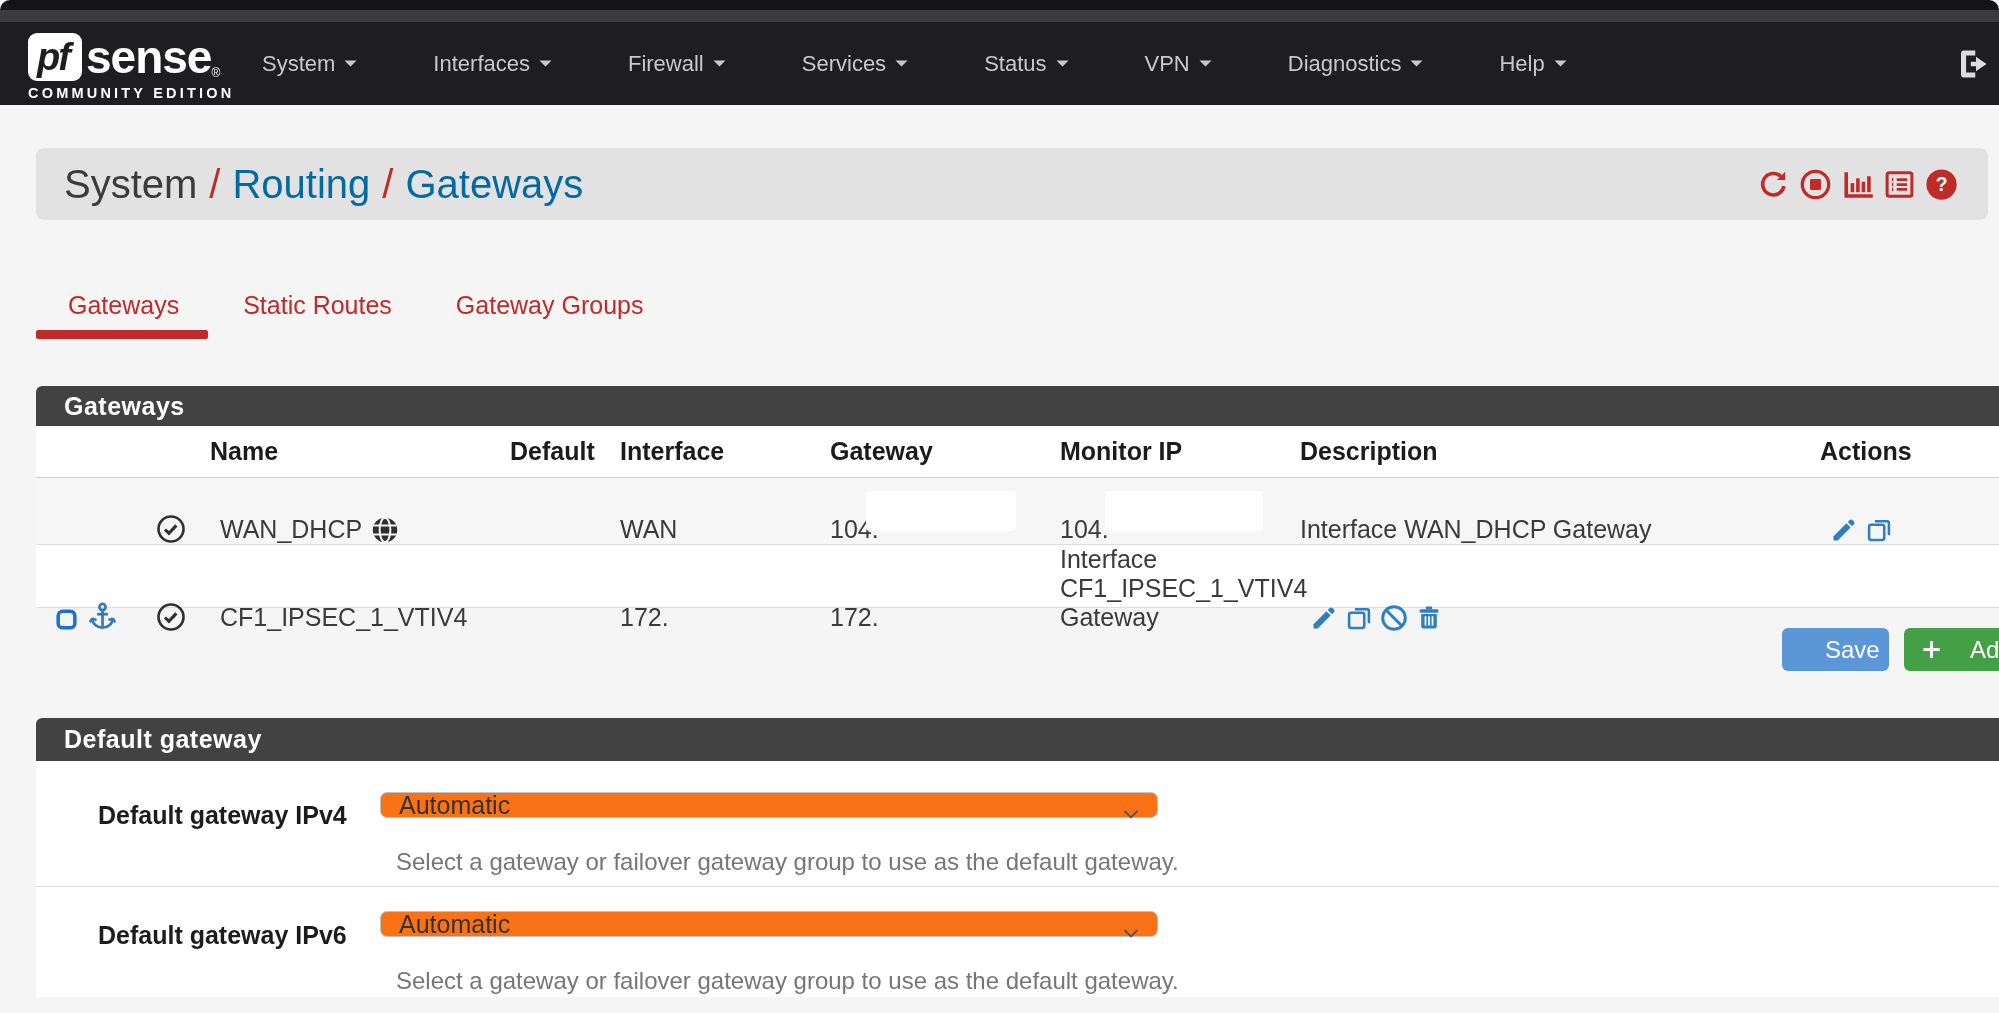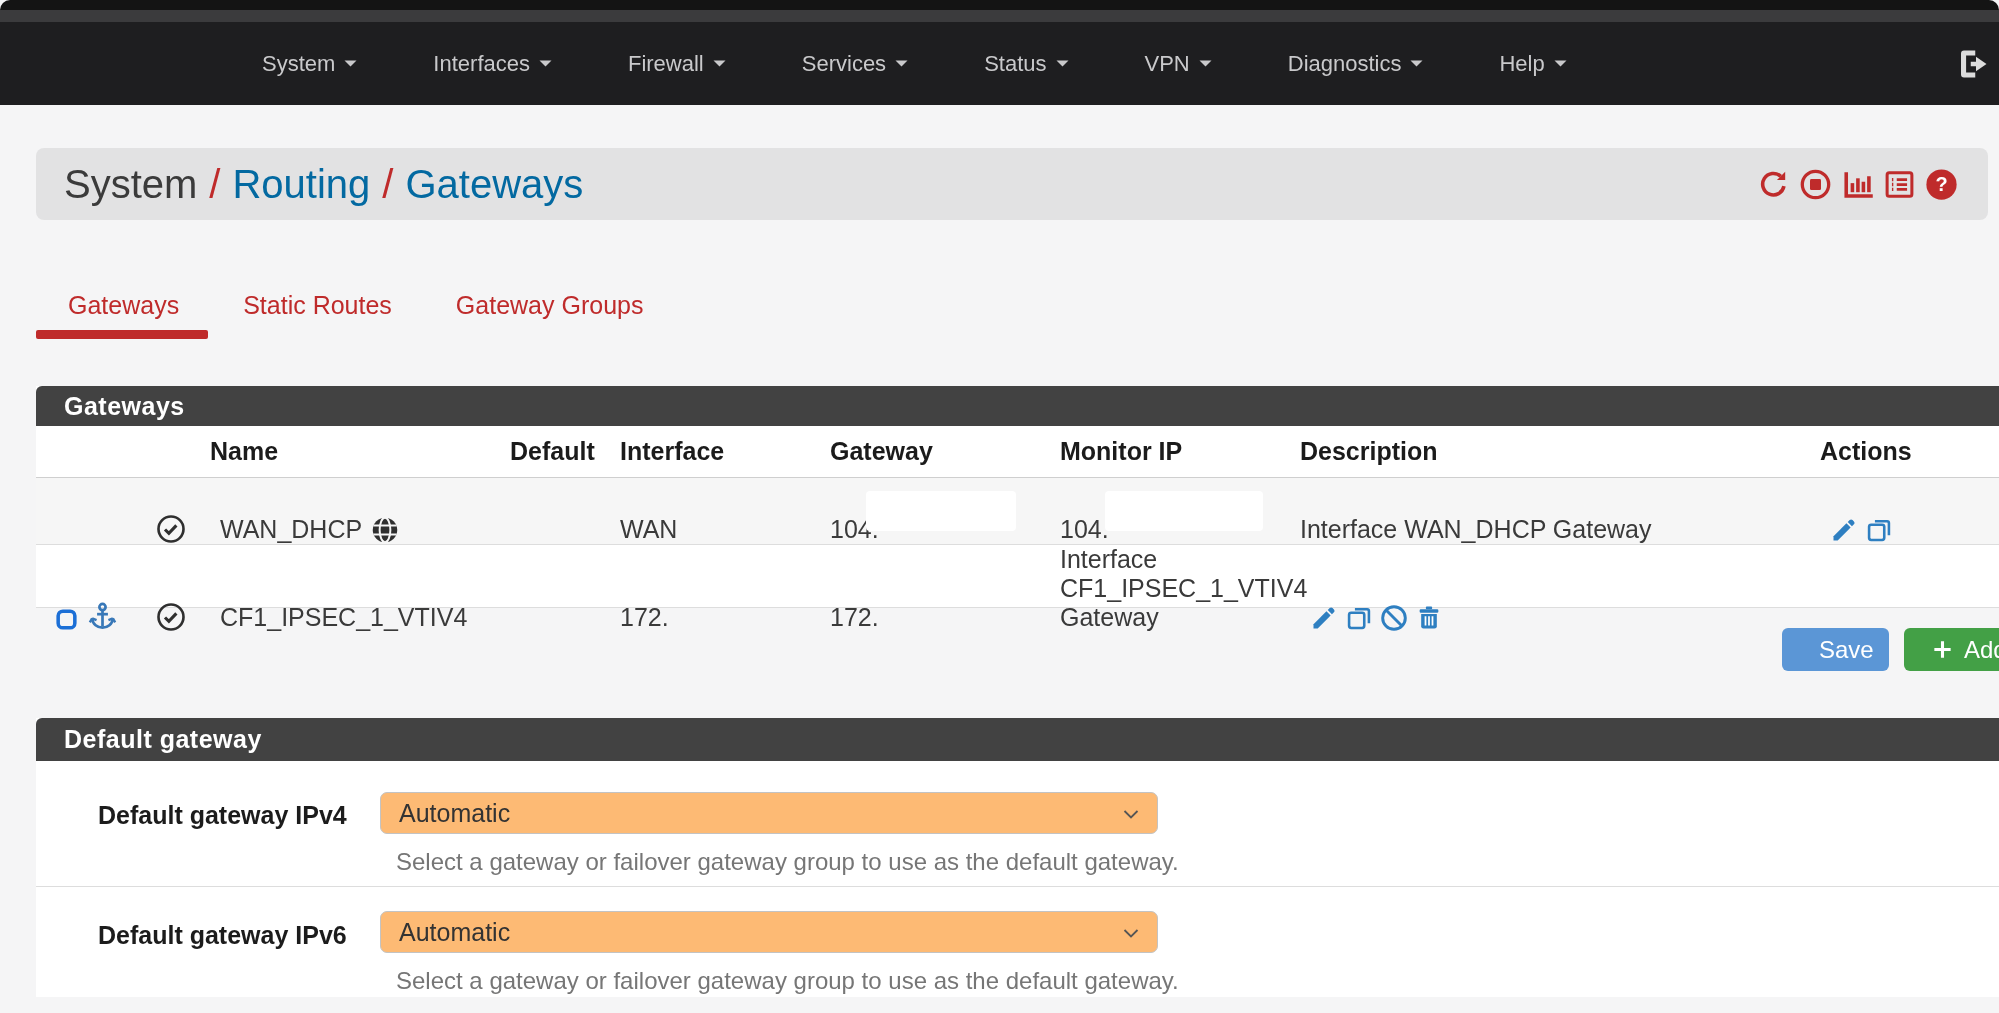--- a/index.html
+++ b/index.html
@@ -56,49 +56,59 @@
   .aicon { width:28px; height:28px; cursor:pointer; }
   .sicon { width:30px; height:30px; color:#2f2f2f; }
   .globe { width:28px; height:28px; color:#2f2f2f; }
   .flag-square { width:25px; height:25px; color:#1c6fd6; }
   .flag-anchor { width:31px; height:31px; color:#3878b8; }
   .redact { position:absolute; top:13px; height:40px; background:#ffffff; border-radius:4px; }
   .redact-gw { left:46px; width:150px; }
   .redact-mon { left:55px; width:158px; }
 
   
-  .btn { position:absolute; top:628px; height:43px; border:none; border-radius:6px; color:#ffffff; font-size:24px; font-family:"Liberation Sans", sans-serif; display:flex; align-items:center; gap:10px; padding:0 27px; cursor:pointer; }
+  .btn { position:absolute; top:628px; height:43px; border:none; border-radius:6px; color:#ffffff; font-size:24px; font-family:"Liberation Sans", sans-serif; display:flex; align-items:center; gap:27px; padding:0 16px; cursor:pointer; }
   .btn svg { width:23px; height:23px; }
   .btn-save { left:1782px; width:107px; background:#5b96d6; }
   .btn-add { left:1904px; width:136px; background:#43a046; }
 
   
   .dg-panel { top:718px; }
   .dg-panel .panel-head { height:43px; font-size:25px; }
   .dg-row { position:relative; }
   .dg-row-1 { height:125px; }
   .dg-row-2 { height:111px; border-top:1px solid #dddddd; }
   .dg-label { position:absolute; left:62px; font-size:25px; font-weight:bold; color:#1c1c1c; }
   .dg-row-1 .dg-label { top:40px; }
   .dg-row-2 .dg-label { top:34px; }
-  .dg-select { position:absolute; left:344px; width:778px; height:42px; background:#fdba74; border:1px solid #c3c3c3; border-radius:7px; display:flex; align-items:center; font-size:25px; color:#333333; padding-left:18px; cursor:pointer; }
+  .dg-select { position:absolute; left:344px; width:778px; height:26px; background:#f97316; border:1px solid #c3c3c3; border-radius:7px; display:flex; align-items:center; font-size:25px; color:#333333; padding-left:18px; cursor:pointer; }
   .dg-row-1 .dg-select { top:31px; }
   .dg-row-2 .dg-select { top:24px; }
   .dg-select .chev { position:absolute; right:14px; top:9px; width:24px; height:24px; color:#555555; }
   .dg-help { position:absolute; left:360px; font-size:24px; color:#767676;text-align:center; }
   .dg-row-1 .dg-help { top:87px; }
   .dg-row-2 .dg-help { top:80px; }
 </style>
 </head>
 <body>
 
 <div class="win-top"></div>
 <div class="win-strip"></div>
 
 <div class="navbar">
+  <div class="brand">
+    <div class="brand-line">
+      <div class="brand-tile">
+          <span>pf</span>
+        </div>
+      <span class="brand-name">sense</span>
+      <span class="brand-reg">®</span>
+    </div>
+    <div class="brand-sub">COMMUNITY EDITION</div>
+  </div>
   <ul class="nav-menu">
     <li class="nav-item">
         <span>System</span>
         <span class="caret">
           <svg width="13" height="9" viewBox="0 0 13 9">
             <path d="M0.5 1.5l6 6 6-6z" fill="currentColor"></path>
           </svg>
         </span>
       </li>
     <li class="nav-item">

